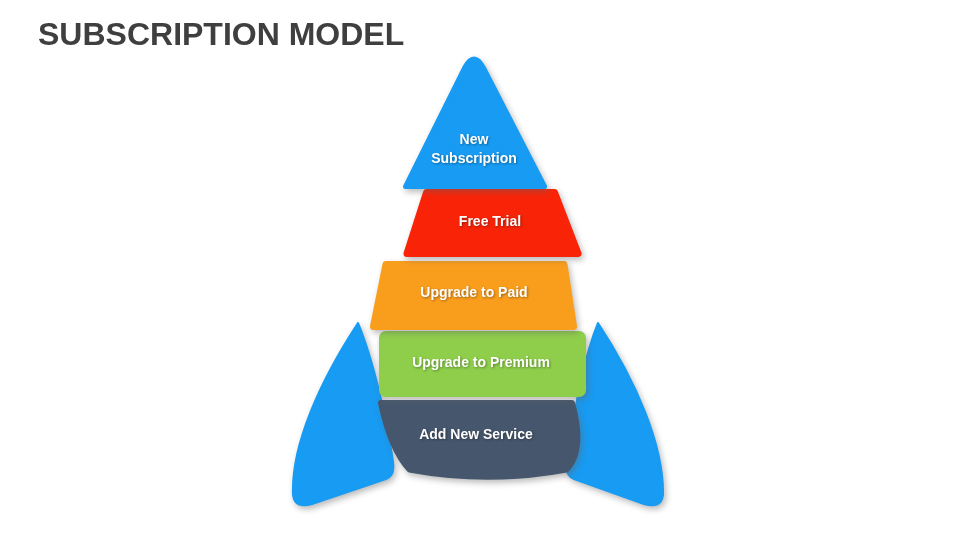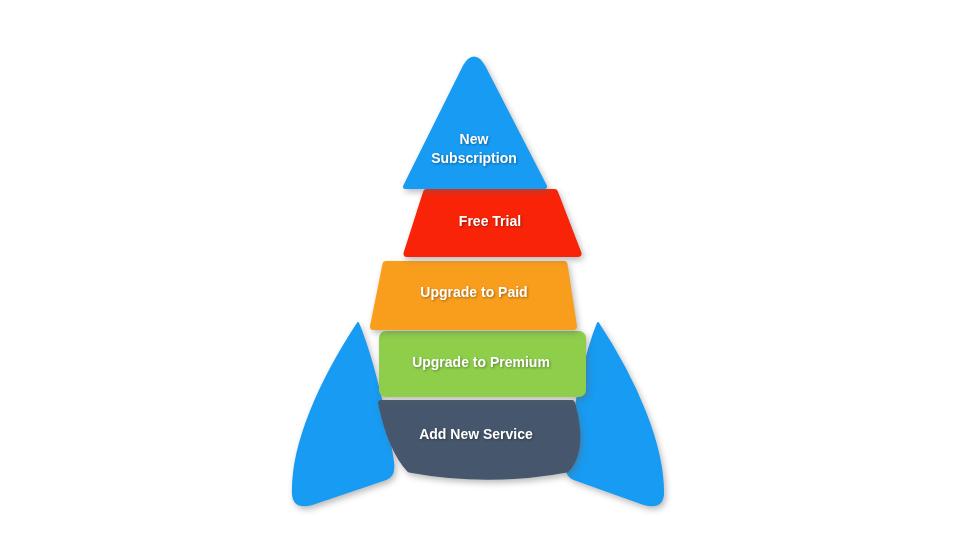--- a/index.html
+++ b/index.html
@@ -33,20 +33,21 @@
     font-weight:bold;
     text-anchor:middle;
     filter:drop-shadow(1px 1.5px 1px rgba(0,0,0,0.35));
   }
 </style>
 </head>
 <body>
 
 <div class="slide">
 
+  <div class="slide-title">SUBSCRIPTION MODEL</div>
 
   <svg class="diagram" width="960" height="540" viewBox="0 0 960 540">
 
     <path class="shp" stroke-width="2" d="M 358 323
              C 374 362 388 425 393 462
              Q 395 476 386 479
              L 312 504
              Q 295 509 293 495
              C 291 445 320 381 358 323 Z" fill="#179bf3" stroke="#179bf3"></path>
 

